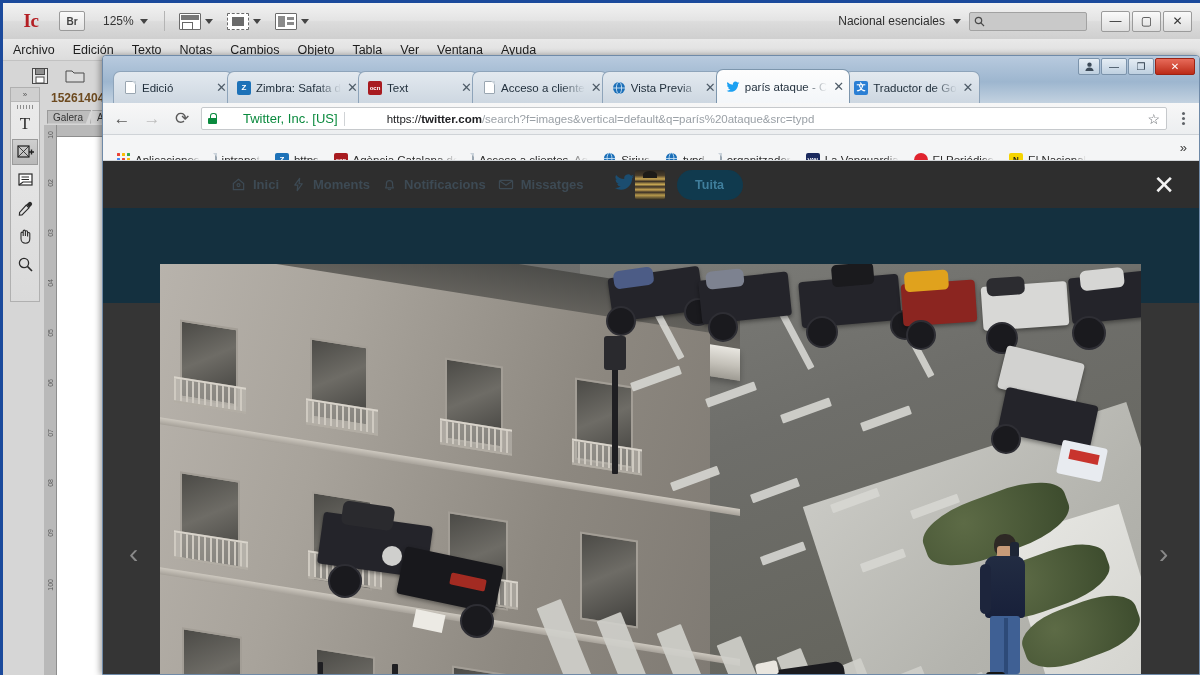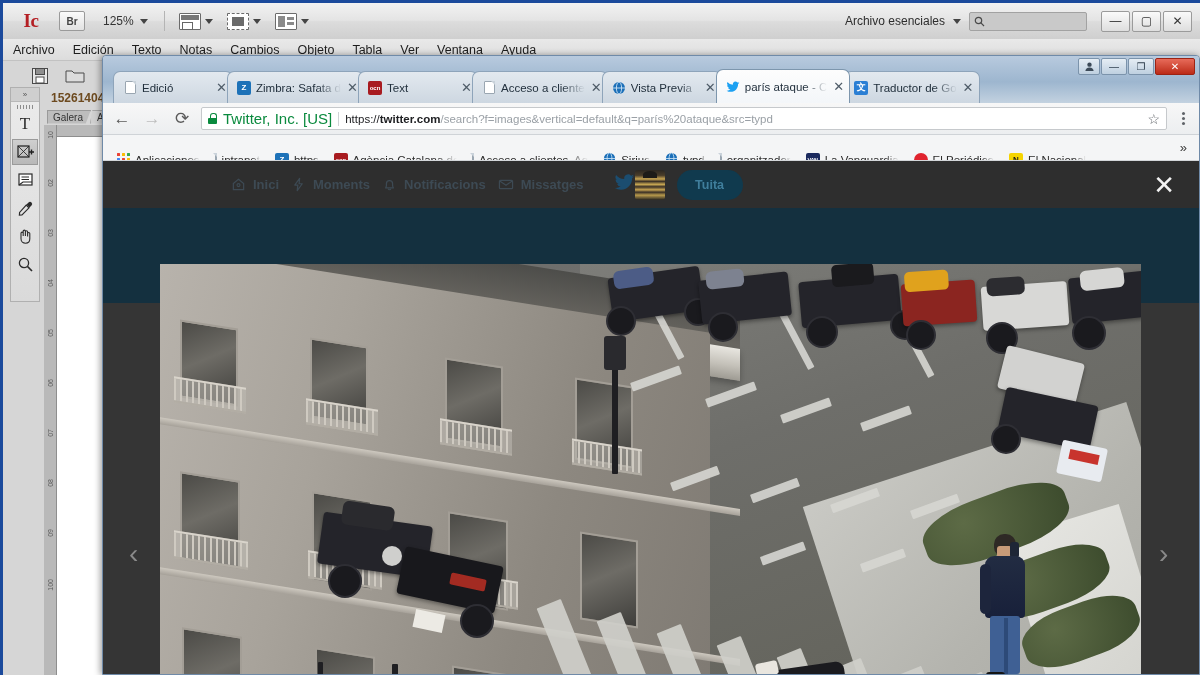--- a/index.html
+++ b/index.html
@@ -193,25 +193,25 @@
   .navbtn { width: 22px; height: 22px; display:flex; align-items:center; justify-content:center;
             font-size: 17px; color: #5a5a5a; }
   .navbtn.dim { color: #bdbdbd; }
   .omnibox {
     flex: 1; height: 23px; background: #fff; border: 1px solid #c6c9cc; border-radius: 2px;
     display: flex; align-items: center; padding: 0 6px; gap: 6px; overflow: hidden;
   }
   .lock { width: 9px; height: 11px; position: relative; flex:0 0 9px;}
   .lock::before { content:''; position:absolute; left:0; bottom:0; width:9px; height:6px; background:#0a8a3e; border-radius:1px;}
   .lock::after  { content:''; position:absolute; left:2px; top:0; width:5px; height:6px; border:1.4px solid #0a8a3e; border-bottom:none; border-radius:3px 3px 0 0;}
-  .sec-txt { font-size: 15px; color: #0a8a3e; white-space: nowrap; }
+  .sec-txt { font-size: 13px; color: #0a8a3e; white-space: nowrap; margin-left: 20px; }
   .omni-div { width: 1px; height: 14px; background: #d0d3d6; }
   .url { font-size: 11.5px; color: #9aa0a6; white-space: nowrap; overflow: hidden; }
   .url b { color: #202124; font-weight: bold; }
-  .url i { color: #202124; font-style: normal; }
+  .url i { color: #202124; font-style: normal; margin-left: 36px; }
   .star { font-size: 14px; color: #5f6368; margin-left: auto; }
   .kebab { width: 16px; display:flex; flex-direction:column; align-items:center; gap:2px; }
   .kebab i { width: 3px; height: 3px; background: #5f6368; border-radius: 50%; display:block; }
 
   .chrome-bookmarks {
     height: 26px; background: #f4f5f6; border-bottom: 1px solid #d3d6d9;
     display: flex; align-items: center; padding: 0 8px; gap: 3px; overflow: hidden;
   }
   .bm { display: flex; align-items: center; gap: 5px; padding: 2px 6px; font-size: 11.5px;
         color: #2b2b2b; white-space: nowrap; border-radius: 2px; max-width: 135px; overflow:hidden;margin-top:24px;}
@@ -361,21 +361,21 @@
       <div class="tb-icon-group">
         <div class="tb-icon b"></div>
         <span class="caret"></span>
       </div>
       <div class="tb-icon-group">
         <div class="tb-icon c"></div>
         <span class="caret"></span>
       </div>
 
       <div class="indd-workspace">
-        <span class="ws-label">Archivo esenciales</span>
+        <span class="ws-label">Nacional esenciales</span>
         <span class="caret"></span>
         <div class="ws-search">
           <svg width="11" height="11" viewBox="0 0 11 11">
             <circle cx="4.5" cy="4.5" r="3.2" fill="none" stroke="#4a4a4a" stroke-width="1.2"></circle>
             <line x1="6.9" y1="6.9" x2="10" y2="10" stroke="#4a4a4a" stroke-width="1.2"></line>
           </svg>
         </div>
         <div class="win-btns">
           <div class="win-btn">—</div>
           <div class="win-btn">▢</div>

